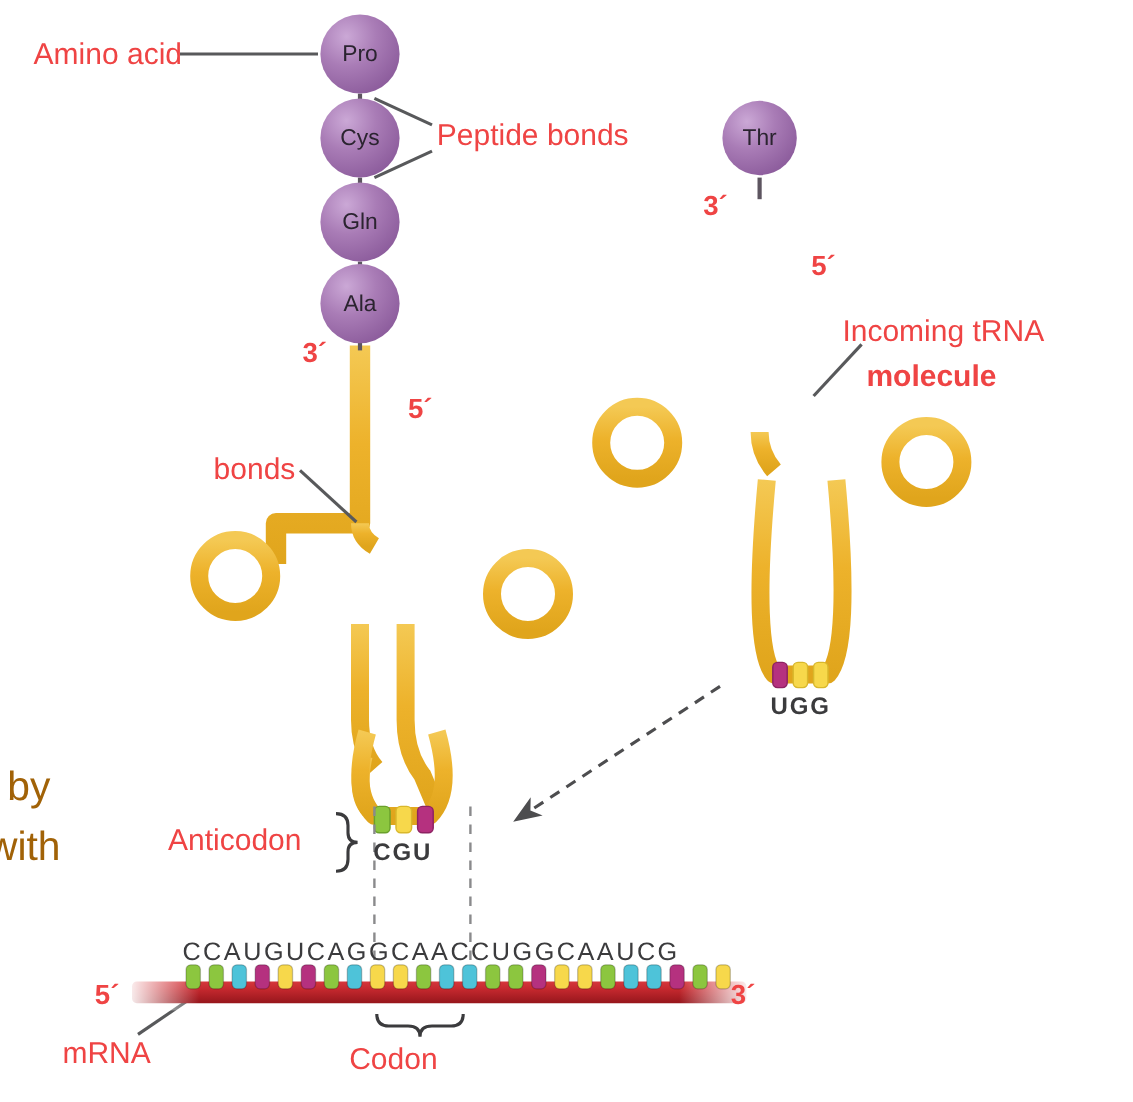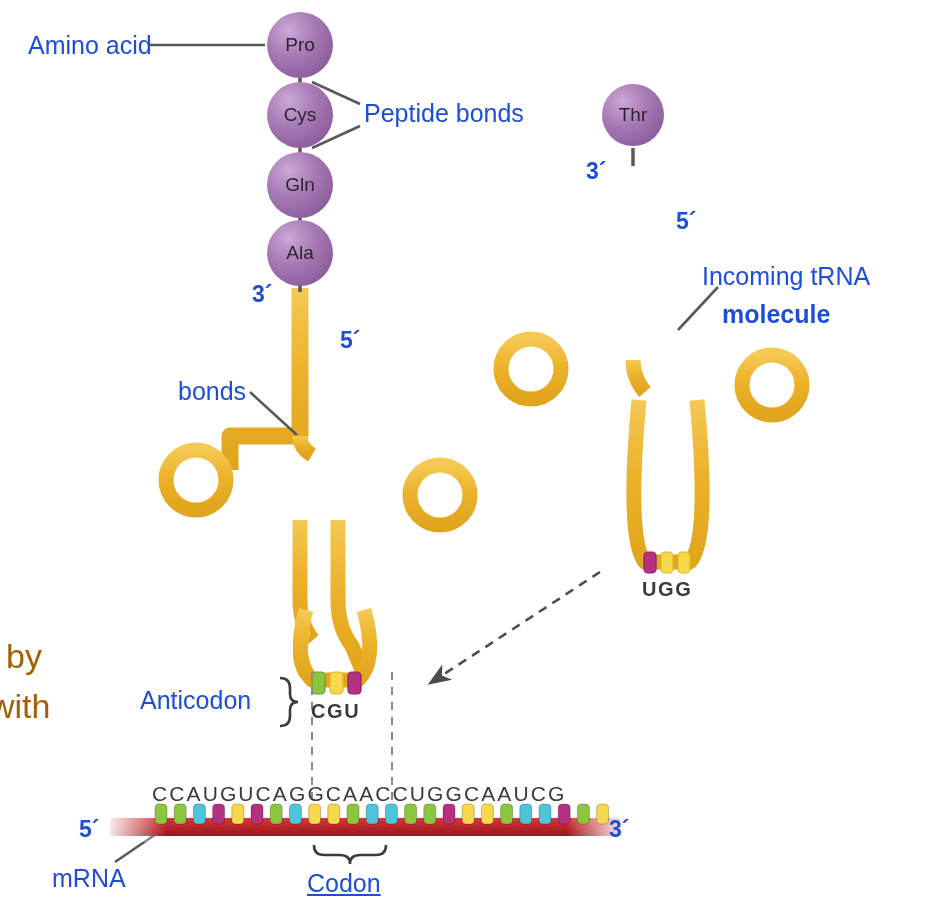--- a/index.html
+++ b/index.html
@@ -19,21 +19,21 @@
   }
   #svg-root {
     position: absolute;
     left: 0;
     top: 0;
     width: 944px;
     height: 918px;
   }
   .lbl {
     position: absolute;
-    color: #1d4ed8;
+    color: #ef4444;
     font-family: "Liberation Sans", sans-serif;
     white-space: pre;
     line-height: 1.18;
   }
   .lbl-main { font-size: 25px; }
   .lbl-prime { font-size: 23px; font-weight: 700; }
   .lbl-seq {
     font-size: 21px;
     letter-spacing: 2.1px;
     color: #3b3b3d;
@@ -231,21 +231,21 @@
 
   <div class="lbl lbl-main" style="left:364px; top:99px;">Peptide bonds</div>
 
   <div class="lbl lbl-main" style="left:178px; top:377px;">bonds</div>
 
   <div class="lbl lbl-main" style="left:702px; top:262px;">Incoming tRNA</div>
   <div class="lbl lbl-main" style="left:722px; top:300px;font-weight:bold;">molecule</div>
 
   <div class="lbl lbl-main" style="left:140px; top:686px;">Anticodon</div>
 
-  <div class="lbl lbl-main" style="left:307px; top:869px;text-decoration:underline;">Codon</div>
+  <div class="lbl lbl-main" style="left:291px; top:869px;">Codon</div>
 
   <div class="lbl lbl-main" style="left:52px; top:864px;text-align:center;">mRNA</div>
 
   <div class="lbl lbl-prime" style="left:252px; top:281px;">3´</div>
   <div class="lbl lbl-prime" style="left:340px; top:327px;">5´</div>
   <div class="lbl lbl-prime" style="left:586px; top:158px;">3´</div>
   <div class="lbl lbl-prime" style="left:676px; top:208px;">5´</div>
   <div class="lbl lbl-prime" style="left:79px; top:816px;">5´</div>
   <div class="lbl lbl-prime" style="left:609px; top:816px;">3´</div>
 

